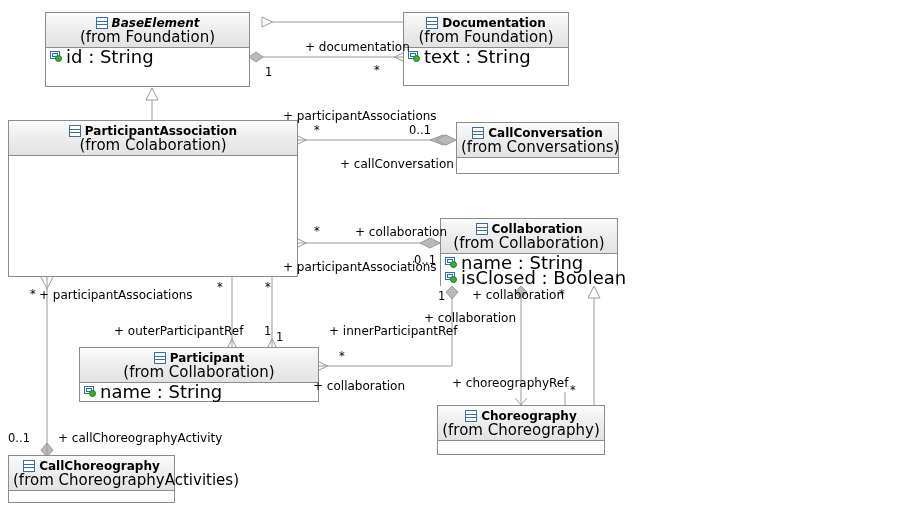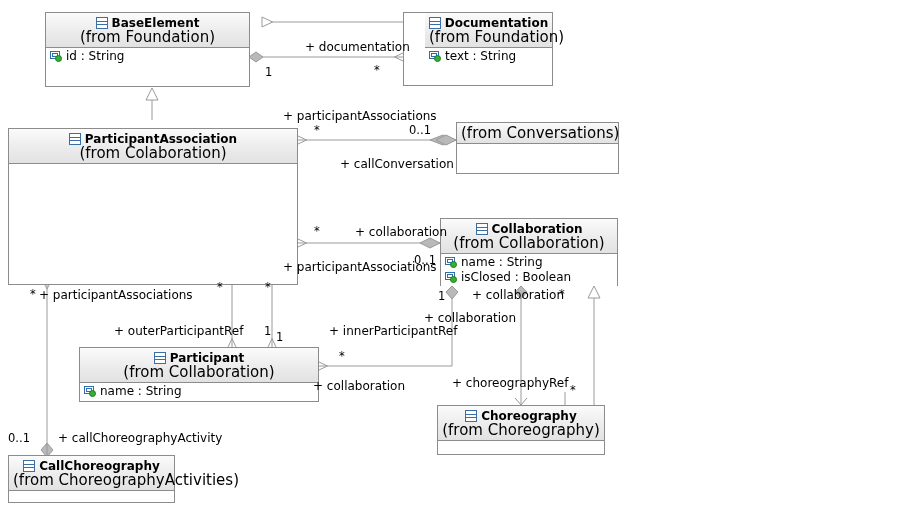--- a/index.html
+++ b/index.html
@@ -35,37 +35,37 @@
     justify-content: center;
     gap: 4px;
     line-height: 14px;
   }
   .uml-name {
     font-size: 12px;
     font-weight: bold;
     color: #000000;
     white-space: nowrap;
   }
-  .uml-name.abstract { }
+  .uml-name.abstract { font-style: italic; }
   .uml-pkg {
     font-size: 15px;
     color: #000000;
     line-height: 14px;
     white-space: nowrap;
   }
   .uml-attrs {
     padding: 1px 0 1px 0;
     background: #ffffff;
   }
   .attr-row {
     display: flex;
     align-items: center;
     gap: 3px;
     padding: 0 2px 0 4px;
-    font-size: 12px;
+    font-size: 18px;
     color: #000000;
     line-height: 15px;
     white-space: nowrap;
   }
 
   
   .icon-class {
     width: 12px; height: 12px;
     flex: 0 0 12px;
     border: 1px solid #3a6ea5;
@@ -206,53 +206,57 @@
         <span class="icon-attr">
           <span class="sq"></span>
             <span class="sq2"></span>
             <span class="dot"></span>
         </span>
         <span>id : String</span>
       </div>
     </div>
   </div>
 
-  <div class="uml-class" style="left:403px; top:12px; width:150px; height:74px;padding-left:21px;">
+  <div class="uml-class" style="left:403px; top:12px; width:166px; height:74px;">
     <div class="uml-header">
       <div class="uml-title-row">
         <span class="icon-class"></span>
         <span class="uml-name">Documentation</span>
       </div>
       <div class="uml-pkg">(from Foundation)</div>
     </div>
     <div class="uml-attrs">
       <div class="attr-row">
         <span class="icon-attr">
           <span class="sq"></span>
             <span class="sq2"></span>
             <span class="dot"></span>
         </span>
         <span>text : String</span>
       </div>
     </div>
   </div>
 
-  <div class="uml-class" style="left:8px; top:120px; width:290px; height:157px;margin-top:8px;">
+  <div class="uml-class" style="left:8px; top:120px; width:290px; height:157px;">
     <div class="uml-header">
       <div class="uml-title-row">
         <span class="icon-class"></span>
         <span class="uml-name">ParticipantAssociation</span>
       </div>
       <div class="uml-pkg">(from Colaboration)</div>
     </div>
     <div class="uml-attrs"></div>
   </div>
 
   <div class="uml-class" style="left:456px; top:122px; width:163px; height:52px;">
     <div class="uml-header">
+      <div class="uml-title-row">
+        <span class="icon-class"></span>
+        <span class="uml-name">CallConversation</span>
+      </div>
       <div class="uml-pkg">(from Conversations)</div>
     </div>
     <div class="uml-attrs"></div>
   </div>
 
   <div class="uml-class" style="left:440px; top:218px; width:178px; height:68px;">
     <div class="uml-header">
       <div class="uml-title-row">
         <span class="icon-class"></span>
         <span class="uml-name">Collaboration</span>

